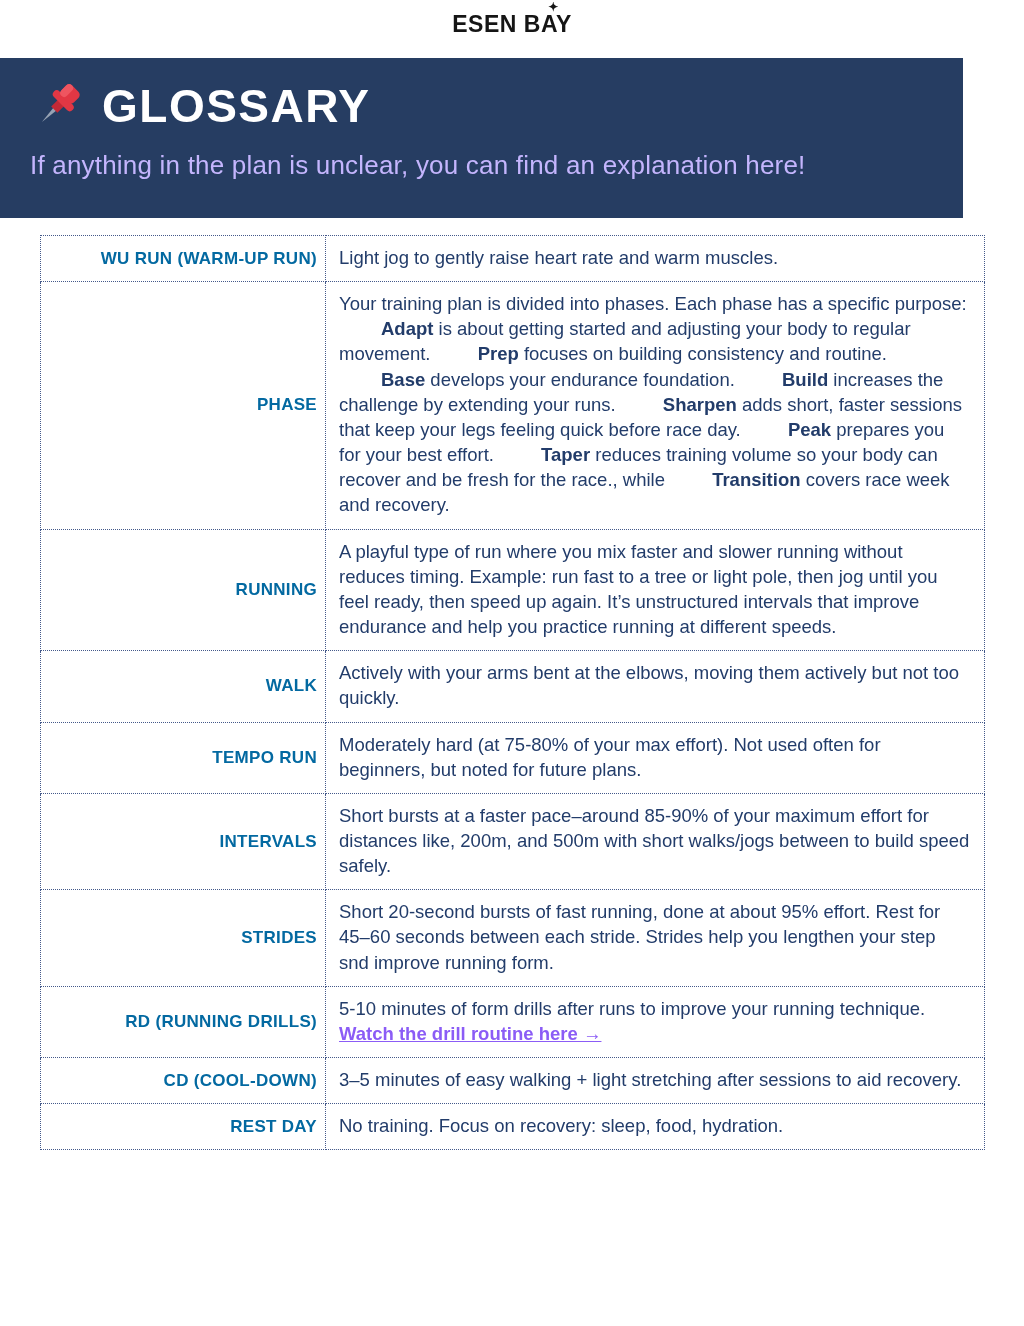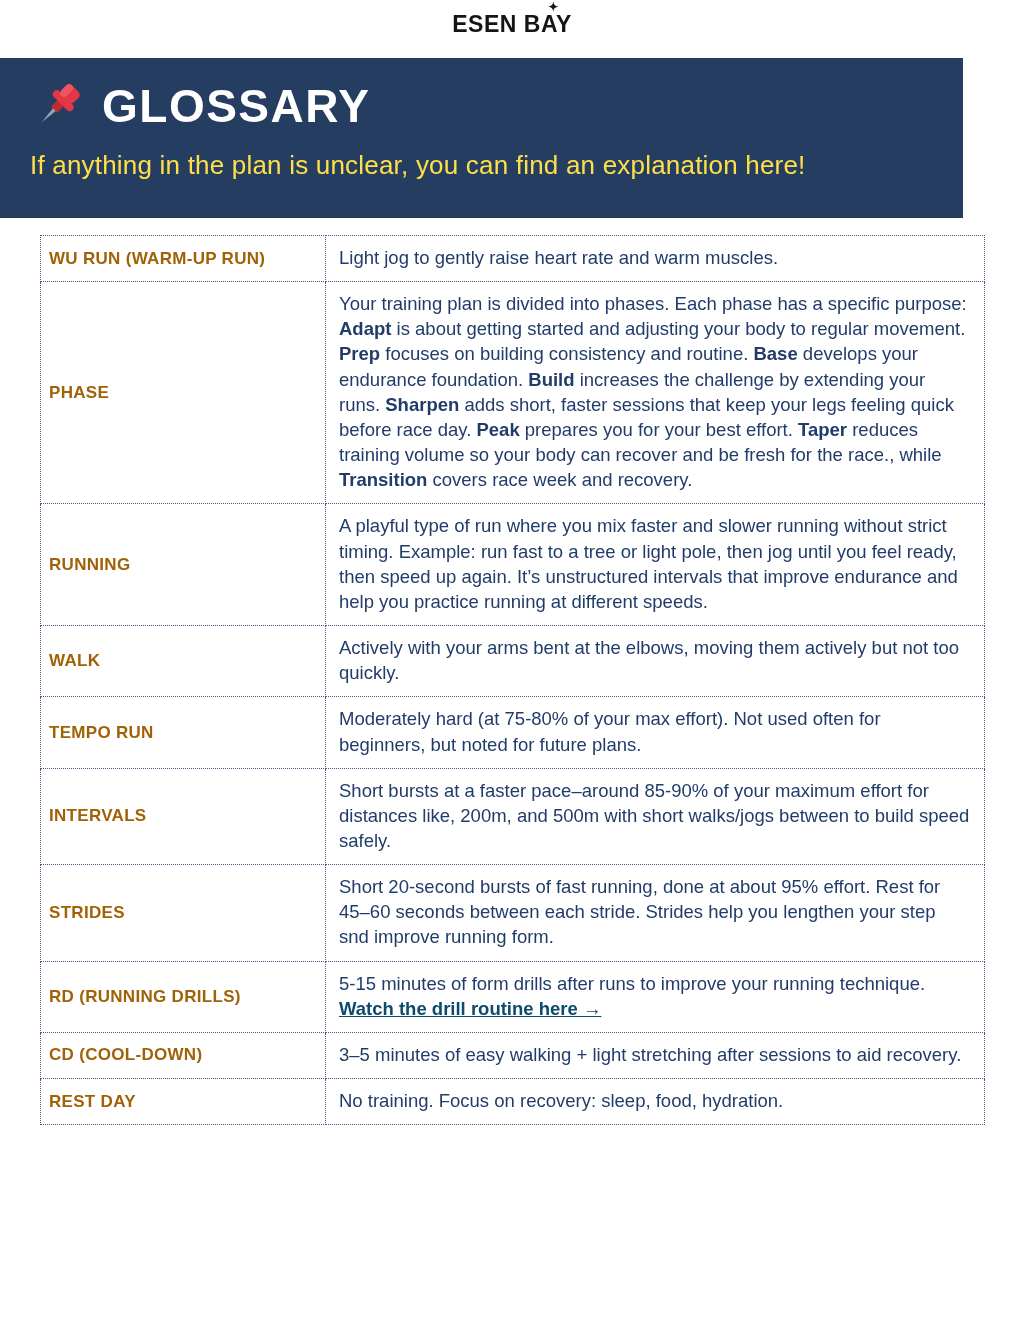--- a/index.html
+++ b/index.html
@@ -30,48 +30,48 @@
   }
   .band .title-row { display: flex; align-items: center; gap: 16px; }
   .band .pin { width: 56px; height: 56px; flex: 0 0 auto; }
   .band .title {
     font-size: 46px; font-weight: 800; letter-spacing: 1.5px;
     line-height: 1;
   }
   .band .subtitle {
     margin-top: 16px;
     font-size: 26px; font-weight: 400; letter-spacing: 0.2px;
-    color: #fde047;
+    color: #c4b5fd;
   }
   
   table.glossary {
     margin: 17px 0 0 40px;
     width: 945px;
     border-collapse: collapse;
     table-layout: fixed;
   }
   table.glossary td { border: 1px dotted #44598a; }
   td.term {
     width: 285px;
-    text-align: left; vertical-align: middle;
+    text-align: right; vertical-align: middle;
     font-weight: 700; font-size: 17px; letter-spacing: 0.3px;
-    color: #a16207;
+    color: #0369a1;
     padding: 10px 8px;
   }
   td.def {
     font-size: 18.5px; line-height: 1.36;
     color: #223c6a;
     padding: 9px 14px 11px 13px;
     vertical-align: middle;
   }
-  td.def b { font-weight: 700; }
+  td.def b { font-weight: 700; margin-left: 42px; }
   td.def .link {
     font-weight: 700;
     text-decoration: underline;
-    color: #0c4a6e;
+    color: #8b5cf6;
     cursor: pointer;
   }
 </style>
 </head>
 <body>
 
 <div class="logo-row">
   <div class="logo"><span>ESEN B</span><span>A</span><span>Y</span><span class="sparkle">✦</span>
   </div>
 </div>
@@ -99,41 +99,41 @@
       <tr>
         <td class="term">WU RUN (WARM-UP RUN)</td>
         <td class="def"><span>Light jog to gently raise heart rate and warm muscles.</span></td>
       </tr>
       <tr>
         <td class="term">PHASE</td>
         <td class="def"><span>Your training plan is divided into phases. Each phase has a specific purpose: </span><b>Adapt</b><span> is about getting started and adjusting your body to regular movement. </span><b>Prep</b><span> focuses on building consistency and routine. </span><b>Base</b><span> develops your endurance foundation. </span><b>Build</b><span> increases the challenge by extending your runs. </span><b>Sharpen</b><span> adds short, faster sessions that keep your legs feeling quick before race day. </span><b>Peak</b><span> prepares you for your best effort. </span><b>Taper</b><span> reduces training volume so your body can recover and be fresh for the race., while </span><b>Transition</b><span> covers race week and recovery.</span></td>
       </tr>
       <tr>
         <td class="term">RUNNING</td>
-        <td class="def"><span>A playful type of run where you mix faster and slower running without strict timing. Example: run fast to a tree or light pole, then jog until you feel ready, then speed up again. It’s unstructured intervals that improve endurance and help you practice running at different speeds.</span></td>
+        <td class="def"><span>A playful type of run where you mix faster and slower running without reduces timing. Example: run fast to a tree or light pole, then jog until you feel ready, then speed up again. It’s unstructured intervals that improve endurance and help you practice running at different speeds.</span></td>
       </tr>
       <tr>
         <td class="term">WALK</td>
         <td class="def"><span>Actively with your arms bent at the elbows, moving them actively but not too quickly.</span></td>
       </tr>
       <tr>
         <td class="term">TEMPO RUN</td>
         <td class="def"><span>Moderately hard (at 75-80% of your max effort). Not used often for beginners, but noted for future plans.</span></td>
       </tr>
       <tr>
         <td class="term">INTERVALS</td>
         <td class="def"><span>Short bursts at a faster pace–around 85-90% of your maximum effort for distances like, 200m, and 500m with short walks/jogs between to build speed safely.</span></td>
       </tr>
       <tr>
         <td class="term">STRIDES</td>
         <td class="def"><span>Short 20-second bursts of fast running, done at about 95% effort. Rest for 45–60 seconds between each stride. Strides help you lengthen your step snd improve running form.</span></td>
       </tr>
       <tr>
         <td class="term">RD (RUNNING DRILLS)</td>
-        <td class="def"><span>5-15 minutes of form drills after runs to improve your running technique. </span><a class="link">Watch the drill routine here →</a></td>
+        <td class="def"><span>5-10 minutes of form drills after runs to improve your running technique. </span><a class="link">Watch the drill routine here →</a></td>
       </tr>
       <tr>
         <td class="term">CD (COOL-DOWN)</td>
         <td class="def"><span>3–5 minutes of easy walking + light stretching after sessions to aid recovery.</span></td>
       </tr>
       <tr>
         <td class="term">REST DAY</td>
         <td class="def"><span>No training. Focus on recovery: sleep, food, hydration.</span></td>
       </tr>
     </tbody>

